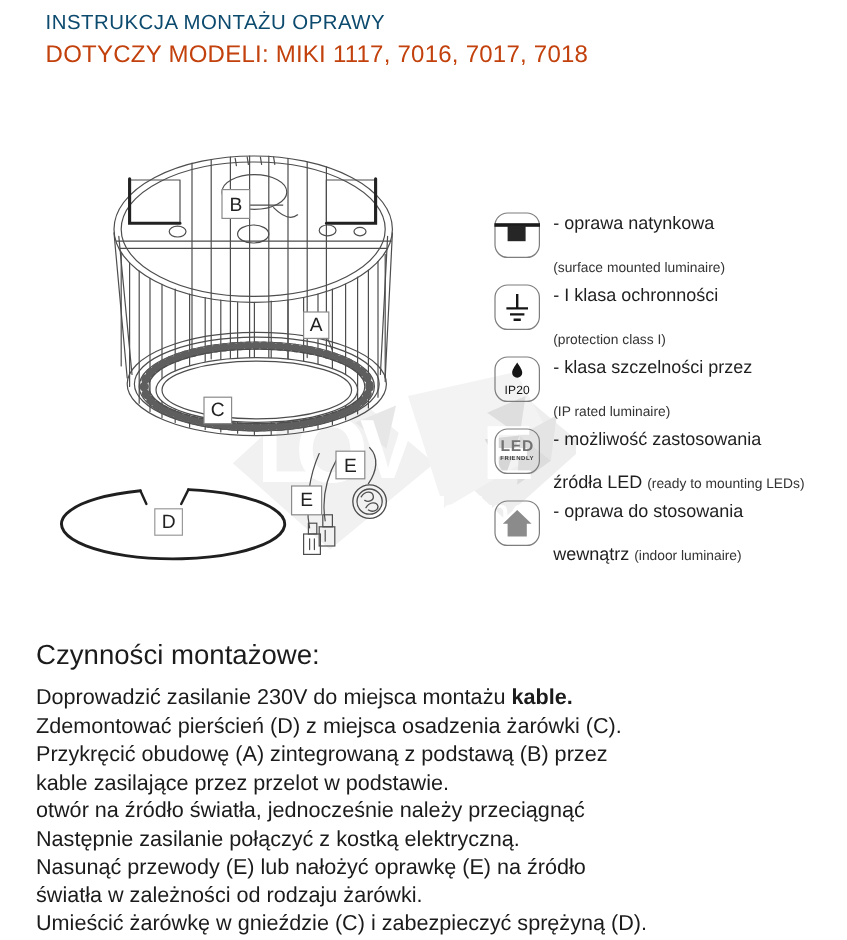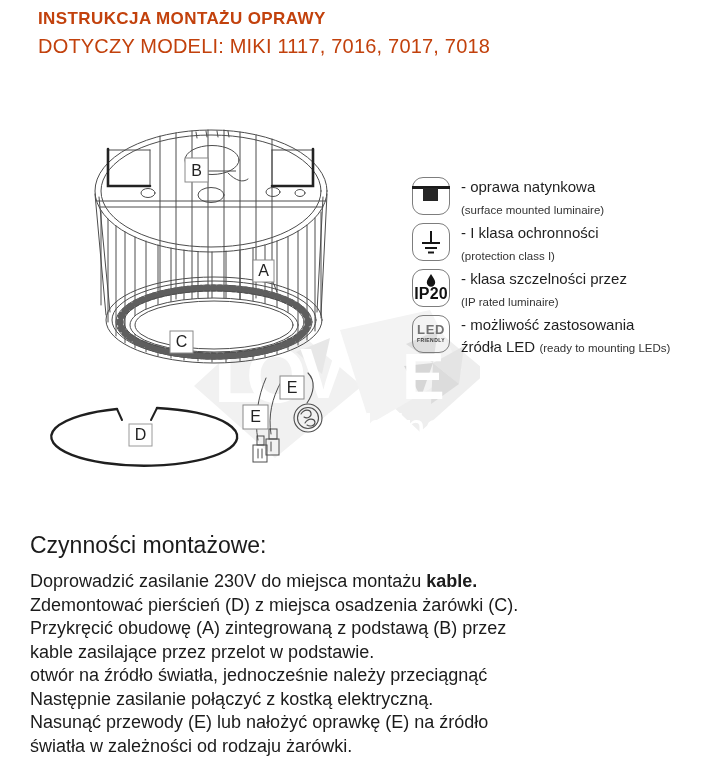--- a/index.html
+++ b/index.html
@@ -1,39 +1,39 @@
 <!DOCTYPE html>
 <html><head>
 <meta charset="utf-8">
 <style>
   html,body{margin:0;padding:0;background:#ffffff;}
   body{font-family:"Liberation Sans",sans-serif;-webkit-font-smoothing:antialiased;}
   .page{position:relative;width:706px;height:783px;background:#ffffff;overflow:hidden;}
 
   
   .hdr{position:absolute;left:38px;top:9px;}
-  .title{font-size:17px;font-weight:bold;color:#c2410c;letter-spacing:.4px;}
+  .title{font-size:17px;font-weight:normal;color:#0c4a6e;letter-spacing:.4px;}
   .subtitle{font-size:20px;color:#c2410c;margin-top:6px;letter-spacing:.2px;}
 
   
   .diagram{position:absolute;left:0;top:100px;width:480px;height:380px;}
 
   
   .legend{position:absolute;left:412px;top:177px;width:270px;}
   .lrow{display:flex;align-items:flex-start;margin-bottom:5px;}
   .licon{position:relative;width:38px;height:38px;border:1.4px solid #7d7d7d;border-radius:11px;flex:0 0 auto;box-sizing:border-box;}
   .ltxt{padding:1px 0 0 11px;}
   .l1{font-size:15px;color:#1f1f1f;line-height:17px;}
-  .l2{font-size:15px;color:#1f1f1f;line-height:15px;margin-top:6px;}
+  .l2{font-size:15px;color:#1f1f1f;line-height:15px;margin-top:20px;}
   .note{font-size:11.5px;color:#333333;}
   
   .ic1-bar{position:absolute;left:-1px;right:-1px;top:8px;height:2.6px;background:#1b1b1b;}
   .ic1-box{position:absolute;left:10px;top:10px;width:15px;height:13px;background:#262626;}
   
-  .ip20{position:absolute;left:0;right:0;bottom:3px;text-align:center;font-size:16px;font-weight:bold;color:#111;letter-spacing:.2px;}
+  .ip20{position:absolute;left:0;right:0;bottom:3px;text-align:center;font-size:10px;font-weight:normal;color:#111;letter-spacing:.2px;}
   .led{position:absolute;left:0;right:0;top:6px;text-align:center;font-size:13px;font-weight:bold;color:#737373;letter-spacing:.6px;}
   .friendly{position:absolute;left:0;right:0;top:21px;text-align:center;font-size:5px;font-weight:bold;color:#3a3a3a;letter-spacing:.45px;}
   .icsvg{position:absolute;left:0;top:0;}
 
   
   .body-text{position:absolute;left:30px;top:534px;width:660px;color:#1b1b1b;}
   .bt-head{font-size:23px;line-height:23px;margin-bottom:13px;}
   .bt-line{font-size:18px;line-height:23.5px;}
   .bt-bold{font-weight:bold;}
 </style>
@@ -237,28 +237,40 @@
       <div class="licon">
         <div class="led">LED</div>
         <div class="friendly">FRIENDLY</div>
       </div>
       <div class="ltxt">
         <div class="l1">- możliwość zastosowania</div>
         <div class="l2"><span>źródła LED </span><span class="note">(ready to mounting LEDs)</span></div>
       </div>
     </div>
 
+    <div class="lrow">
+      <div class="licon">
+        <svg class="icsvg" width="36" height="36" viewBox="0 0 36 36">
+          <polygon points="18,7 30,18.5 26,18.5 26,29 10,29 10,18.5 6,18.5" fill="#8b8b8b"></polygon>
+        </svg>
+      </div>
+      <div class="ltxt">
+        <div class="l1">- oprawa do stosowania</div>
+        <div class="l2"><span>wewnątrz </span><span class="note">(indoor luminaire)</span></div>
+      </div>
+    </div>
 
   </div>
 
   <div class="body-text">
     <div class="bt-head">Czynności montażowe:</div>
     <div class="bt-line"><span>Doprowadzić zasilanie 230V do miejsca montażu </span><span class="bt-bold">kable.</span></div>
     <div class="bt-line">Zdemontować pierścień (D) z miejsca osadzenia żarówki (C).</div>
     <div class="bt-line">Przykręcić obudowę (A) zintegrowaną z podstawą (B) przez</div>
     <div class="bt-line">kable zasilające przez przelot w podstawie.</div>
     <div class="bt-line">otwór na źródło światła, jednocześnie należy przeciągnąć</div>
     <div class="bt-line">Następnie zasilanie połączyć z kostką elektryczną.</div>
     <div class="bt-line">Nasunąć przewody (E) lub nałożyć oprawkę (E) na źródło</div>
     <div class="bt-line">światła w zależności od rodzaju żarówki.</div>
+    <div class="bt-line">Umieścić żarówkę w gnieździe (C) i zabezpieczyć sprężyną (D).</div>
   </div>
 
 </div>
 
 </body></html>

